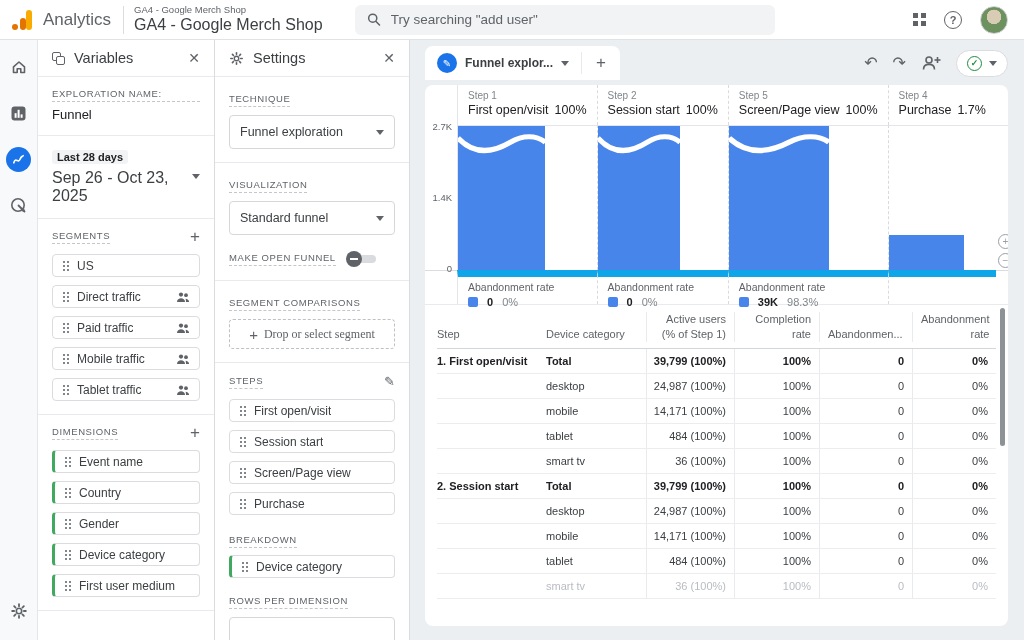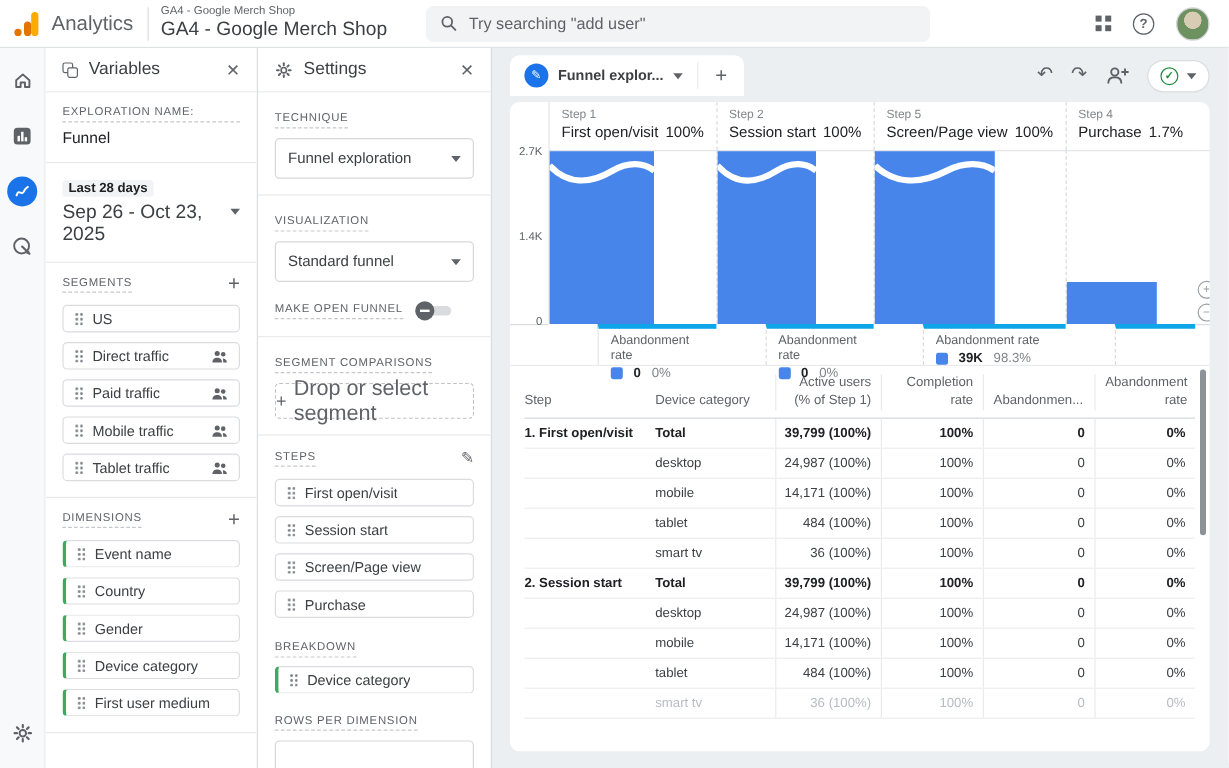--- a/index.html
+++ b/index.html
@@ -82,21 +82,21 @@
   .select-box .sel-text { font-size:12.5px; color:#3c4043; }
   .select-box .caret { margin-left:auto; }
   .toggle-row { display:flex; align-items:center; margin-top:2px; }
   .toggle { position:relative; width:32px; height:16px; margin-left:10px; cursor:pointer; flex:0 0 32px; }
   .toggle .track { position:absolute; left:2px; right:2px; top:4px; height:8px; border-radius:5px; background:#d9dbde; }
   .toggle .knob { position:absolute; left:0; top:0; width:16px; height:16px; border-radius:50%; background:#5f6368; }
   .toggle .knob::after { content:""; position:absolute; left:4px; top:7px; width:8px; height:2px; background:#fff; }
   .dropzone { margin-top:9px; height:30px; border:1px dashed #bdc1c6; border-radius:4px;
     display:flex; align-items:center; justify-content:center; gap:6px; cursor:pointer; }
   .dropzone .plus { font-size:15px; color:#5f6368; }
-  .dropzone .dz-text { font-size:18px; color:#5f6368; }
+  .dropzone .dz-text { font-size:12px; color:#5f6368;font-family:Liberation Serif, serif; }
 
   
   .canvas { flex:1; background:#eceff1; display:flex; flex-direction:column; min-width:0; }
   .tabbar { flex:0 0 34px; margin:6px 16px 5px 15px; display:flex; align-items:center; }
   .tabs-group { background:#fff; border-radius:8px 8px 0 0; height:34px; display:flex; align-items:stretch; }
   .tab { display:flex; align-items:center; gap:8px; padding:0 12px; cursor:pointer; }
   .tab-pencil-circle { width:20px; height:20px; border-radius:50%; background:#1a73e8; color:#fff;
     font-size:10px; display:flex; align-items:center; justify-content:center; }
   .tab-label { font-size:12px; color:#3c4043; font-weight:bold; }
   .tab .caret { border-top-color:#5f6368; }
@@ -126,21 +126,21 @@
   .yaxis span { position:absolute; right:5px; font-size:9.5px; color:#5f6368; }
   .yaxis .t0 { top:-4px; } .yaxis .t1 { top:calc(50% - 6px); } .yaxis .t2 { bottom:-4px; }
   .fc { position:relative; border-left:1px dashed #d8dadd; border-top:1px solid #e3e5e8; }
   .fc.first { border-left:1px solid #e3e5e8; }
   .fc .bar { position:absolute; bottom:0; left:0; width:63%; background:#4785ea; }
   .fc .wave { position:absolute; top:5px; left:0; width:63%; height:26px; }
   .zoomcol { position:relative; border-top:1px solid #e3e5e8; }
   .zoom-btns { position:absolute; bottom:2px; right:1px; display:flex; flex-direction:column; gap:4px; }
   .zbtn { width:15px; height:15px; border-radius:50%; border:1px solid #9aa0a6; color:#9aa0a6;
     font-size:10px; display:flex; align-items:center; justify-content:center; cursor:pointer; background:#fff; }
-  .fa { border-left:1px dashed #d8dadd; border-top:4px solid #0ea5e9; padding:4px 10px 0;margin-left:41px; }
+  .fa { border-left:1px dashed #d8dadd; border-top:7px solid #0ea5e9; padding:4px 10px 0; }
   .fa.first { border-left:1px solid #e3e5e8; }
   .fa .ab-label { font-size:10.5px; color:#5f6368; }
   .fa .ab-vals { display:flex; align-items:center; gap:9px; margin-top:3px; }
   .fa .swatch { width:10px; height:10px; background:#4785ea; border-radius:2px; }
   .fa .ab-count { font-size:11px; font-weight:bold; color:#202124; }
   .fa .ab-rate { font-size:11px; color:#80868b; }
   .fa-spacer { border-top:1px solid #dadce0; }
 
   
   .dtable { flex:1; padding:0 12px; position:relative; overflow:hidden; }

